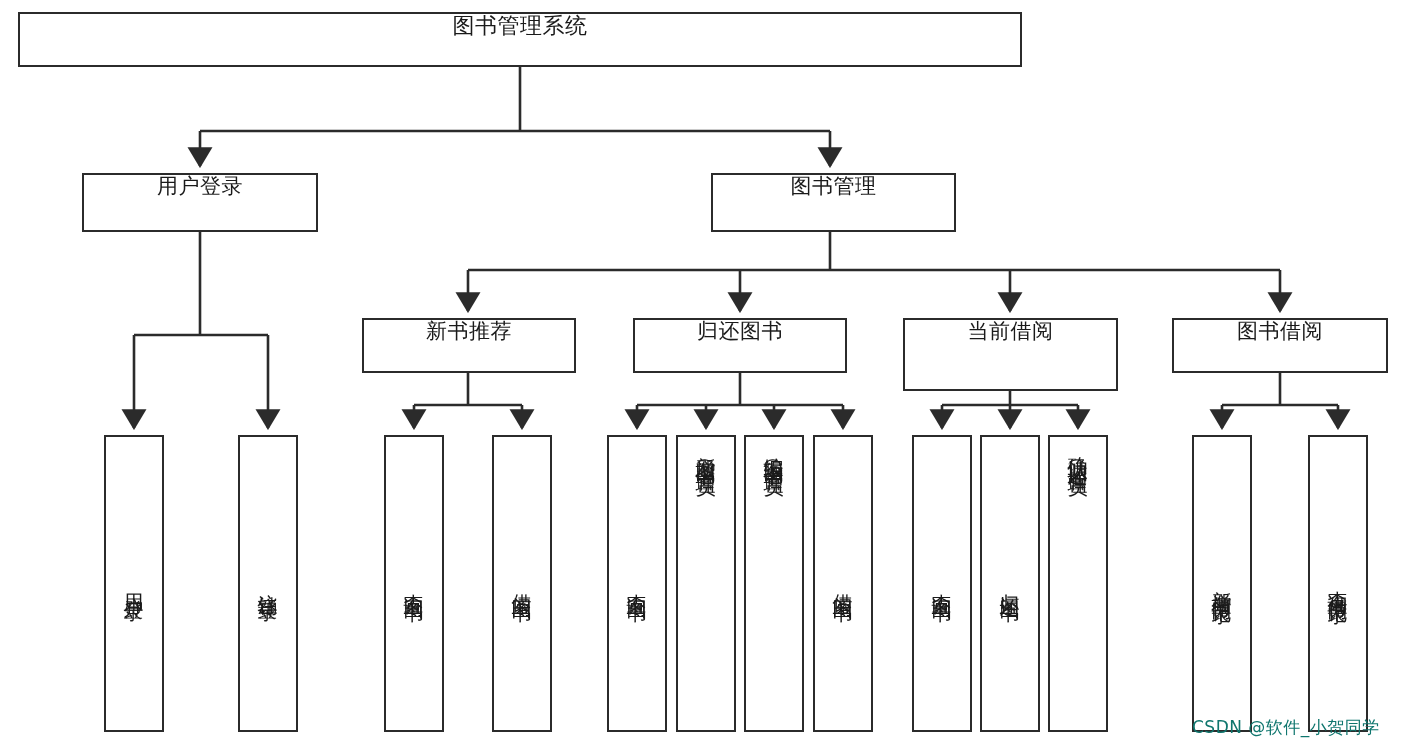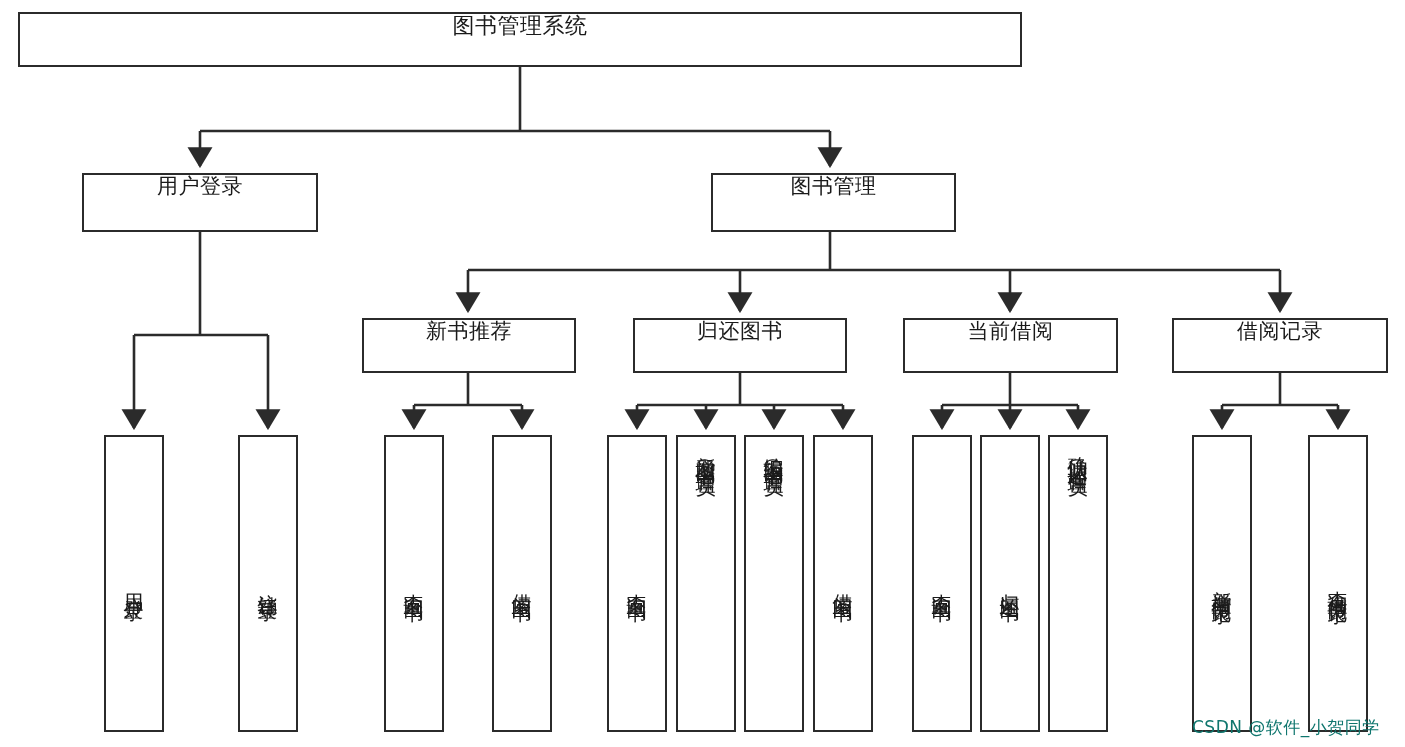--- a/index.html
+++ b/index.html
@@ -147,25 +147,25 @@
   <div class="node h" style="left:711px; top:173px; width:245px; height:59px;">
     <span class="label">图书管理</span>
   </div>
 
   <div class="node h" style="left:362px; top:318px; width:214px; height:55px;">
     <span class="label">新书推荐</span>
   </div>
   <div class="node h" style="left:633px; top:318px; width:214px; height:55px;">
     <span class="label">归还图书</span>
   </div>
-  <div class="node h" style="left:903px; top:318px; width:215px; height:55px;">
+  <div class="node h" style="left:903px; top:318px; width:215px; height:73px;">
     <span class="label">当前借阅</span>
   </div>
   <div class="node h" style="left:1172px; top:318px; width:216px; height:55px;">
-    <span class="label">借阅记录</span>
+    <span class="label">图书借阅</span>
   </div>
 
   <div class="node v centered" style="left:104px; top:435px; width:60px; height:297px;">
     <span class="label">用户登录</span>
   </div>
   <div class="node v centered" style="left:238px; top:435px; width:60px; height:297px;">
     <span class="label">注销登录</span>
   </div>
 
   <div class="node v centered" style="left:384px; top:435px; width:60px; height:297px;">

